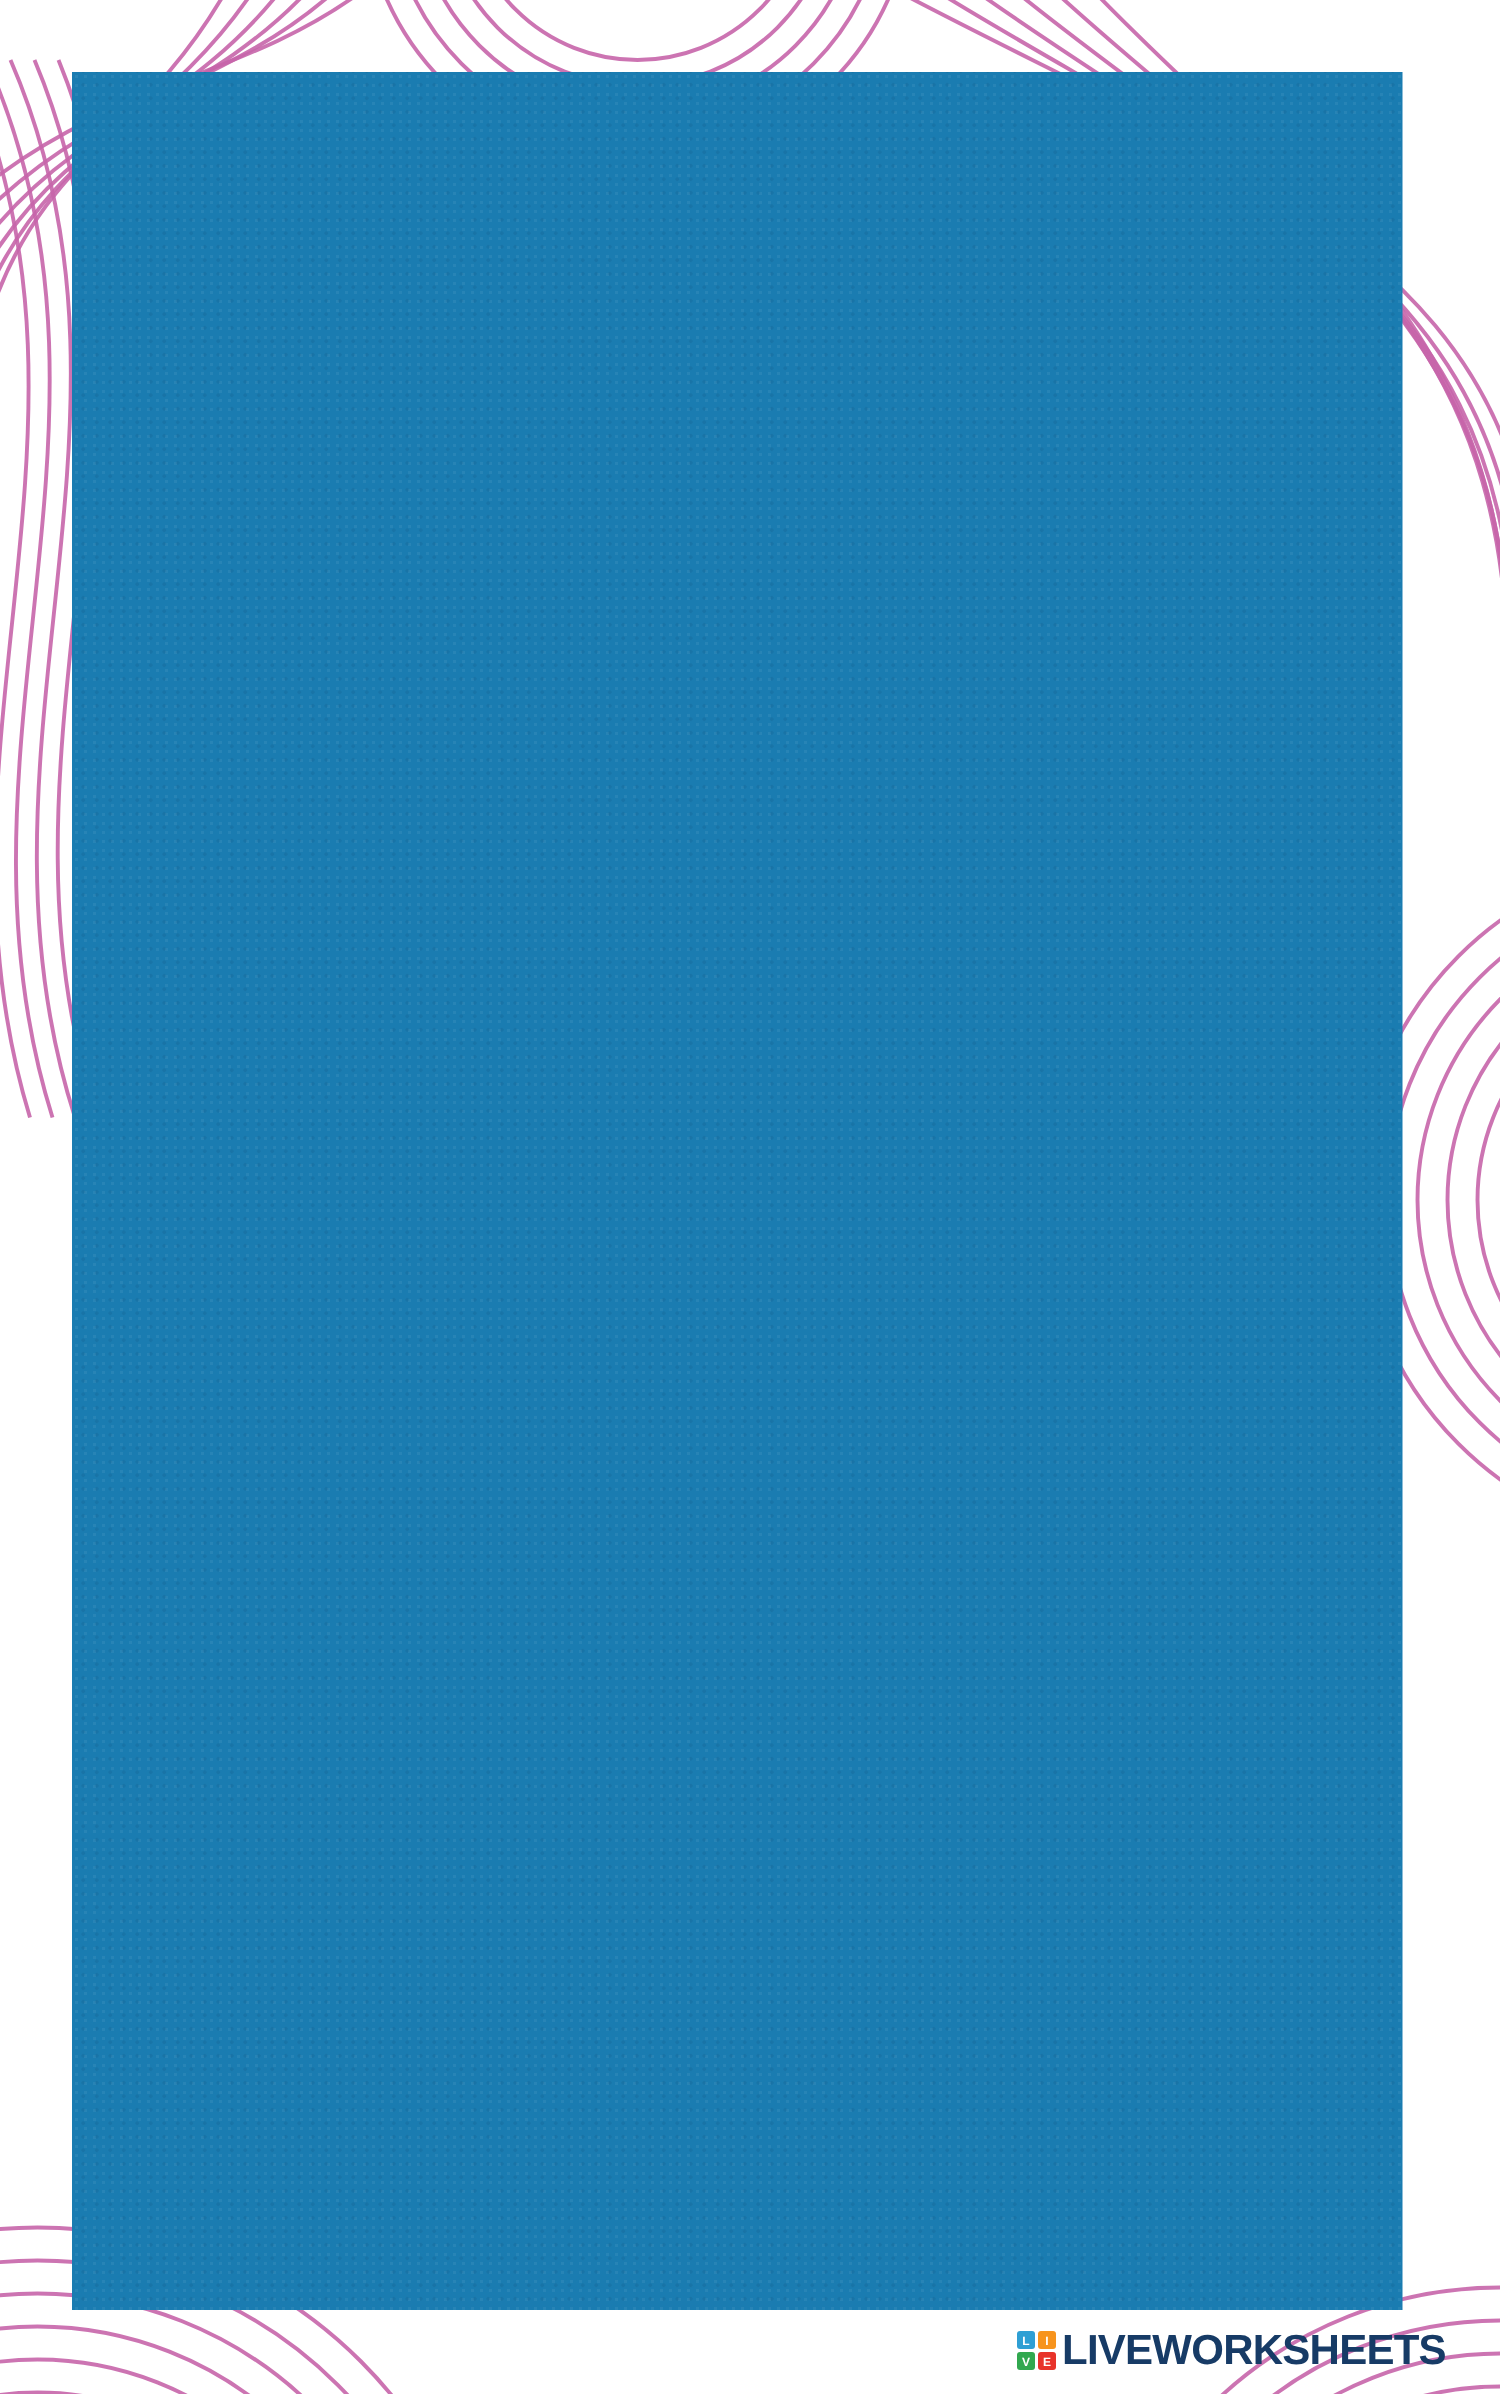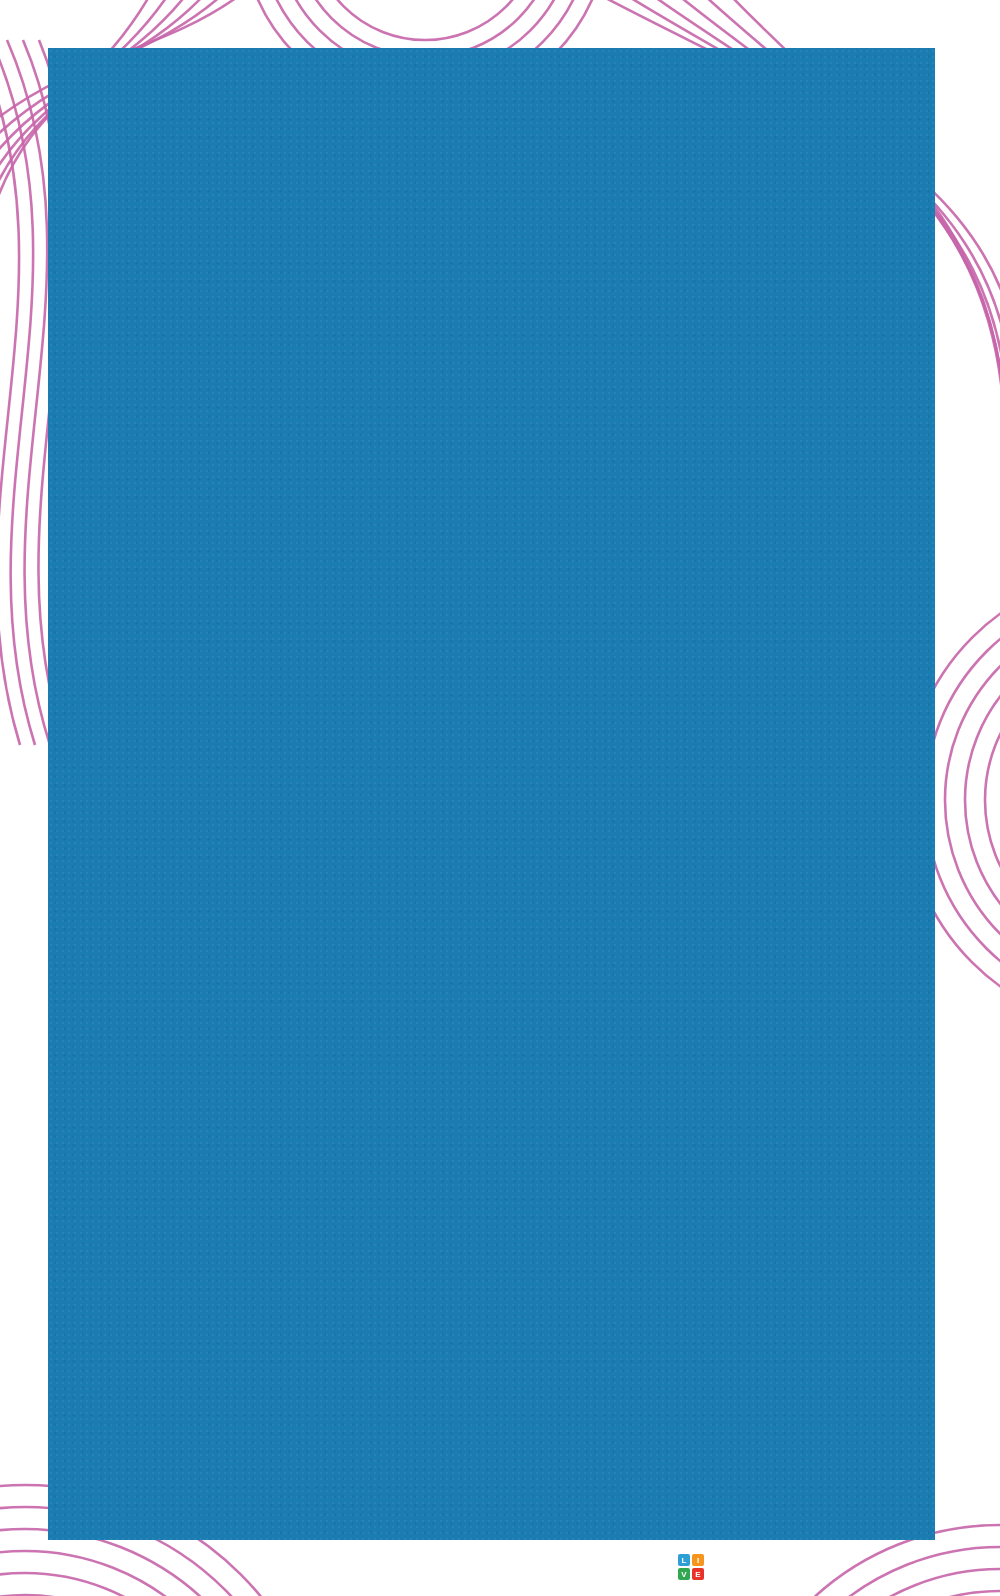--- a/index.html
+++ b/index.html
@@ -577,15 +577,16 @@
     <div class="num">5</div>
   </div>
 
   <div class="lw-logo">
     <div class="lw-tiles">
       <span class="lw-tile" style="background: rgb(46, 159, 212);">L</span>
       <span class="lw-tile" style="background: rgb(247, 148, 29);">I</span>
       <span class="lw-tile" style="background: rgb(49, 168, 79);">V</span>
       <span class="lw-tile" style="background: rgb(232, 51, 42);">E</span>
     </div>
+    <span class="lw-text">LIVEWORKSHEETS</span>
   </div>
 
 </div>
 
 </body></html>

